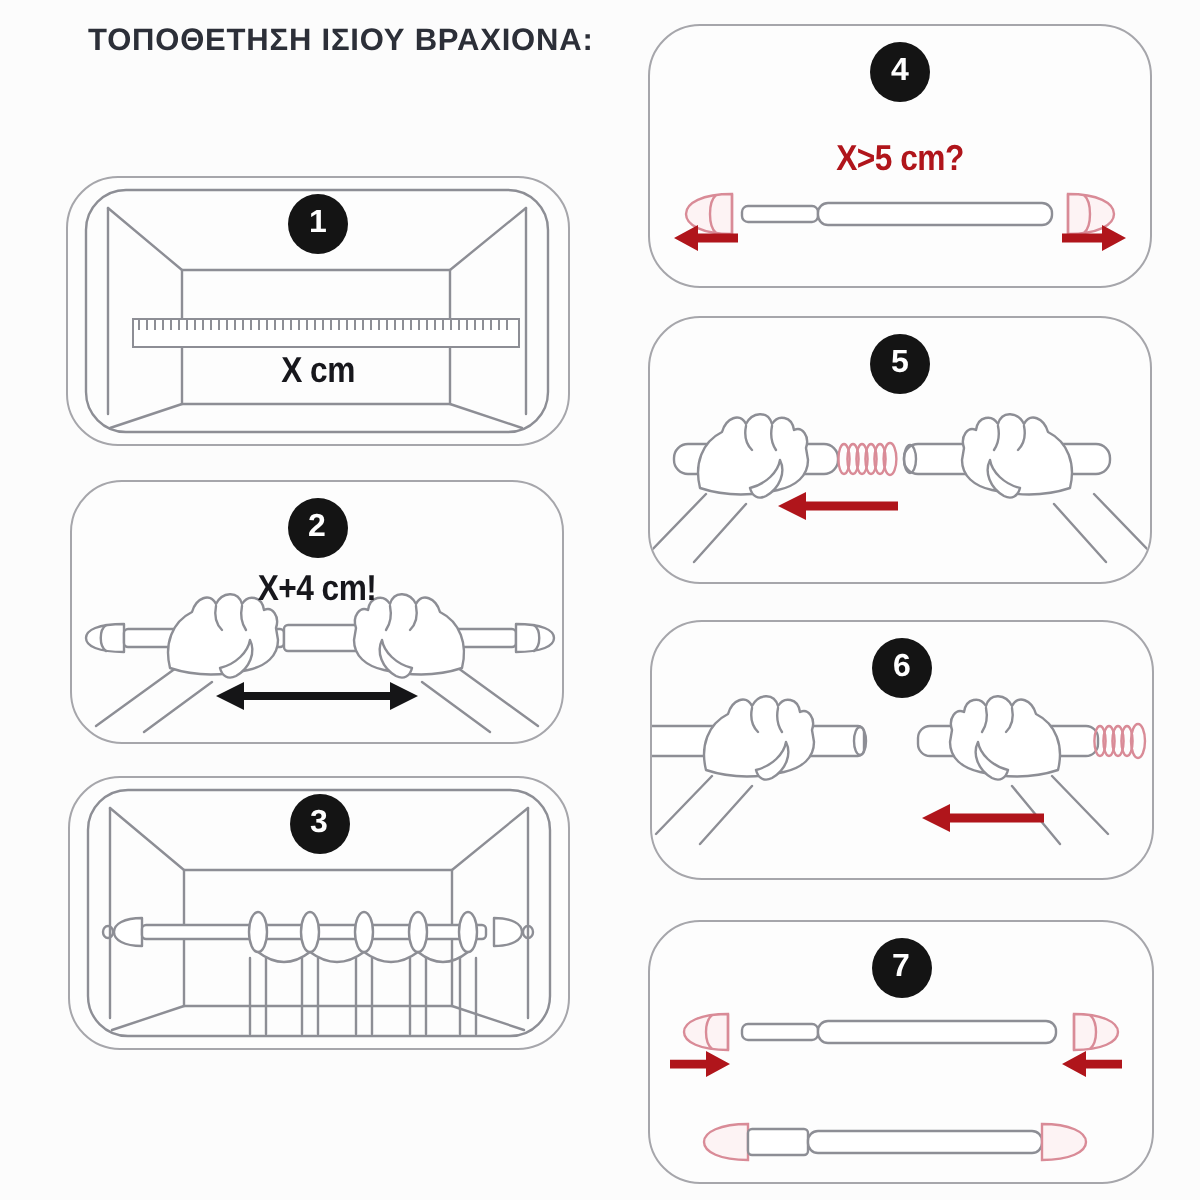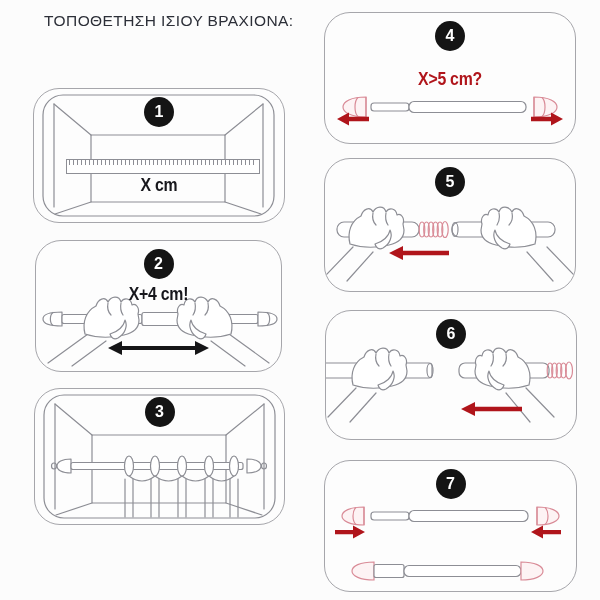--- a/index.html
+++ b/index.html
@@ -5,20 +5,21 @@
   html,body{margin:0;padding:0}
   body{
     width:600px;height:600px;position:relative;overflow:hidden;
     background:var(--page-bg,#fcfcfc);
     font-family:"Liberation Sans",sans-serif;
   }
   .title{
     position:absolute;left:44px;top:12px;
     font-size:15.5px;letter-spacing:.4px;
     color:var(--title-color,#2c2f38);
+    font-weight:bold;
   }
   .panel{
     position:absolute;border:1.2px solid #a6a6ab;border-radius:26px;
     background:#fdfdfd;overflow:hidden;
   }
   #p1{left:33px;top:88px;width:250px;height:133px}
   #p2{left:35px;top:240px;width:245px;height:130px}
   #p3{left:34px;top:388px;width:249px;height:135px}
   #p4{left:324px;top:12px;width:250px;height:130px}
   #p5{left:324px;top:158px;width:250px;height:132px}

